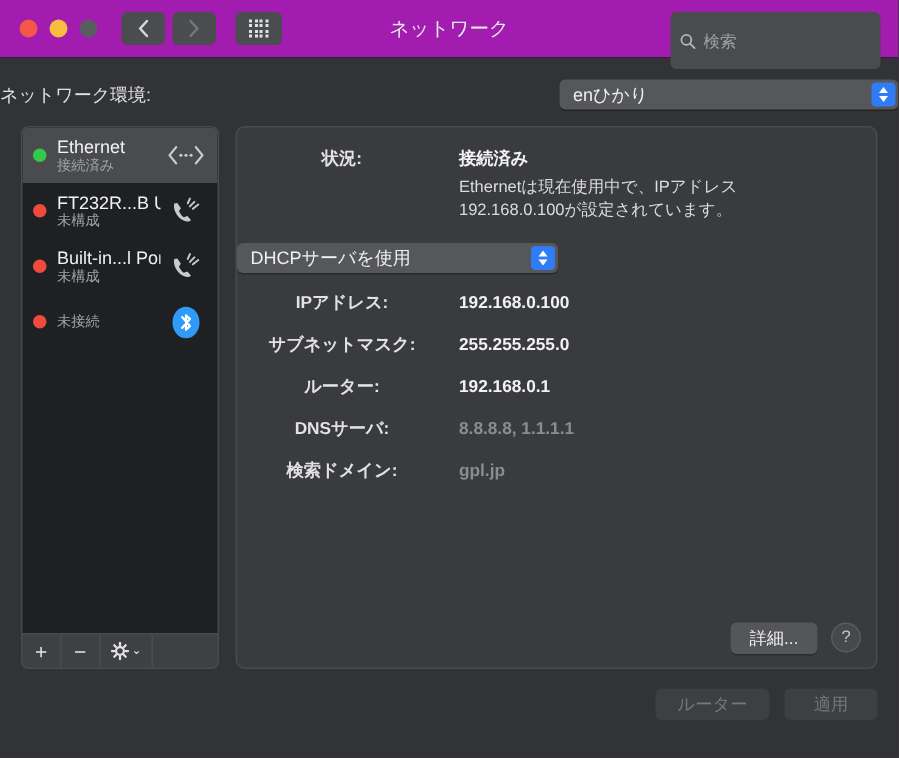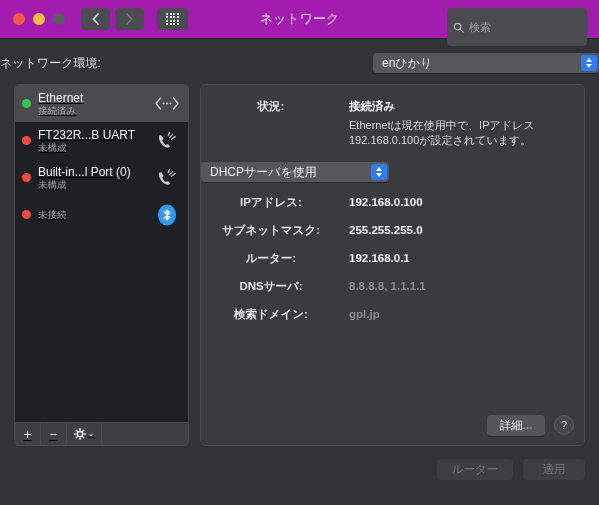--- a/index.html
+++ b/index.html
@@ -169,24 +169,23 @@
 
   
   .content {
     display: flex;
     margin: 11px 14px 0 14px;
     height: 362px;
   }
 
   
   .sidebar {
-    width: 175px;
+    width: 132px;
     display: flex;
     flex-direction: column;
-    text-decoration: underline;
   }
   .iflist {
     flex: 1 1 auto;
     background: #1f2023;
     border: 1px solid #4a4b4f;
     border-bottom: none;
     border-radius: 5px 5px 0 0;
     overflow: hidden;
   }
   .ifrow {
@@ -294,21 +293,21 @@
   .fnote {
     grid-column: 2;
     font-size: 11px;
     color: #dcdcde;
     line-height: 15px;
     padding-top: 4px;
     max-width: 220px;
   }
   .rowspacer { grid-column: 1 / -1; height: 14px; }
   .rowgap    { grid-column: 1 / -1; height: 9px; }
-  #ipv4-popup { width: 188px; }
+  #ipv4-popup { width: 214px; }
 
   .detail-bottom {
     position: absolute;
     right: 10px;
     bottom: 9px;
     display: flex;
     align-items: flex-start;
     gap: 9px;
   }
   .btn {

